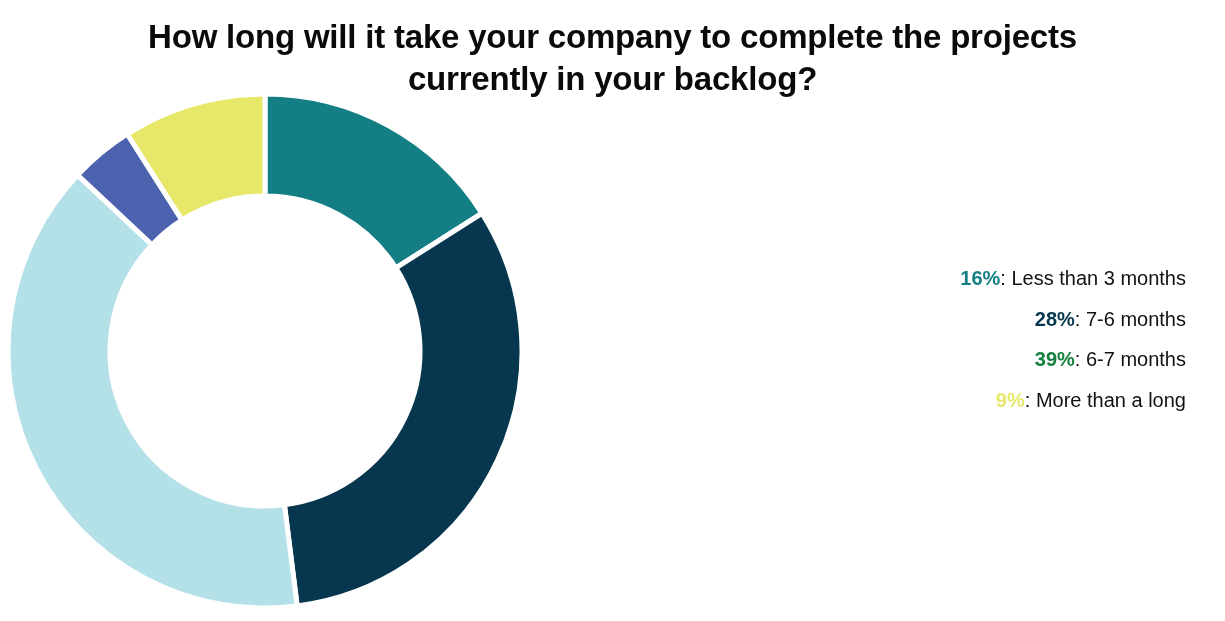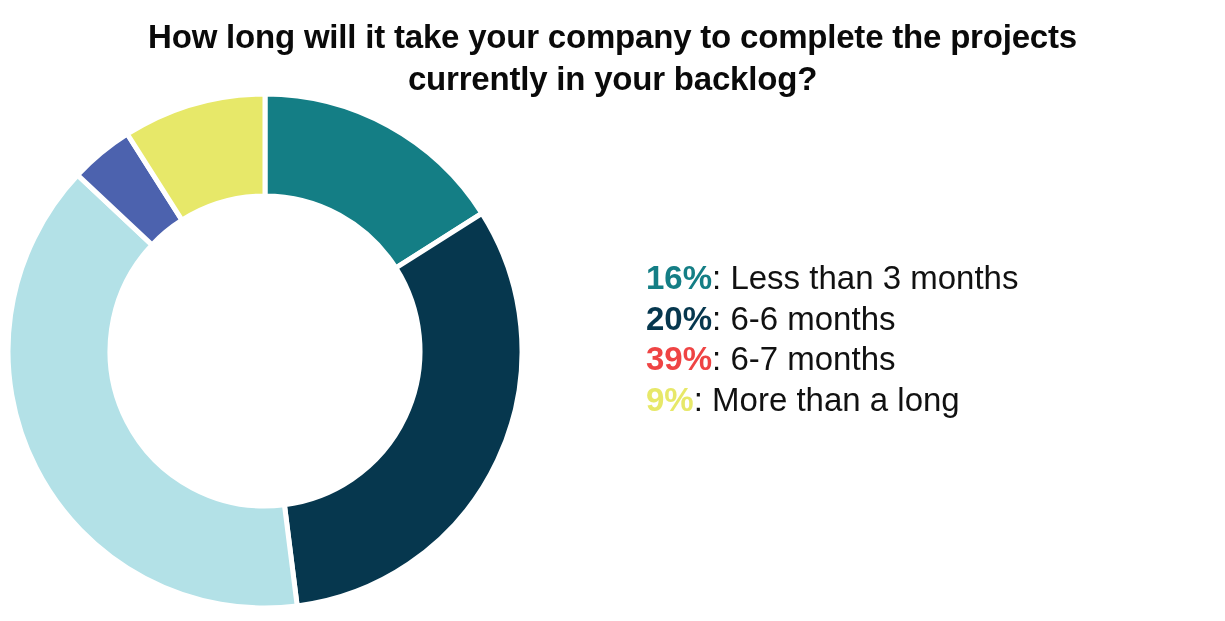--- a/index.html
+++ b/index.html
@@ -54,25 +54,26 @@
   }
 
   
   #legend {
     position: absolute;
     left: 646px;
     top: 258px;
     width: 540px;
   }
   .legend-row {
-    font-size: 33px;
+    font-size: 20px;
     line-height: 40.5px;
     color: #111111;
     white-space: nowrap;
     font-weight: 400;
+    text-align: right;
   }
   .legend-pct {
     font-weight: 700;
   }
   .legend-sep {
     color: #111111;
     font-weight: 400;
   }
   .legend-label {
     color: #111111;
@@ -97,23 +98,23 @@
           <path d="M 127.29251369039795 134.00772314598206 A 257 257 0 0 1 264.99999999999994 94 L 264.99999999999994 196 A 155 155 0 0 0 181.94684677825558 220.12917154718764 Z" fill="#E7E869" stroke="#FFFFFF" stroke-width="5" stroke-linejoin="miter"></path>
         </g>
     </svg>
   </div>
 
   <div id="legend">
     <div class="legend-row">
       <span class="legend-pct" style="color: rgb(20, 126, 133);">16%</span><span class="legend-sep">: </span><span class="legend-label">Less than 3 months</span>
     </div>
     <div class="legend-row">
-      <span class="legend-pct" style="color: rgb(6, 55, 78);">20%</span><span class="legend-sep">: </span><span class="legend-label">6-6 months</span>
+      <span class="legend-pct" style="color: rgb(6, 55, 78);">28%</span><span class="legend-sep">: </span><span class="legend-label">7-6 months</span>
     </div>
     <div class="legend-row">
-      <span class="legend-pct" style="color: #ef4444;">39%</span><span class="legend-sep">: </span><span class="legend-label">6-7 months</span>
+      <span class="legend-pct" style="color: #15803d;">39%</span><span class="legend-sep">: </span><span class="legend-label">6-7 months</span>
     </div>
     <div class="legend-row">
       <span class="legend-pct" style="color: rgb(231, 232, 105);">9%</span><span class="legend-sep">: </span><span class="legend-label">More than a long</span>
     </div>
   </div>
 
 </div>
 
 </body></html>

